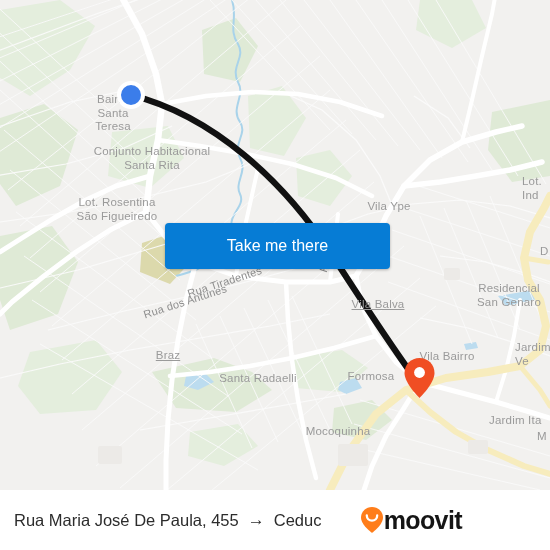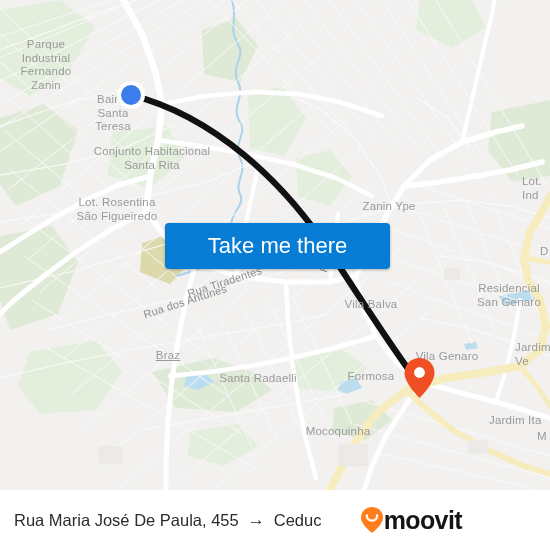--- a/index.html
+++ b/index.html
@@ -77,21 +77,21 @@
     position: absolute;
     left: 165px;
     top: 223px;
     width: 225px;
     height: 46px;
     background: #067cd5;
     color: #ffffff;
     border: none;
     border-radius: 4px;
     font-family: "Liberation Sans", sans-serif;
-    font-size: 22px;
+    font-size: 16px;
     line-height: 46px;
     text-align: center;
     padding: 0;
     cursor: pointer;
     box-shadow: 0 1px 3px rgba(0,0,0,0.28);
   }
 
   
   #attribution {
     position: absolute;
@@ -317,42 +317,38 @@
         <rect class="bldg" x="98" y="446" width="24" height="18" rx="2"></rect>
         <rect class="bldg" x="444" y="268" width="16" height="12" rx="2"></rect>
         <rect class="bldg" x="468" y="440" width="20" height="14" rx="2"></rect>
       </g>
 
       <g>
         <path d="M131,95 C214,116 284,182 330,252 C360,298 392,348 419,384" stroke="#111111" stroke-width="6.2" fill="none" stroke-linecap="round" stroke-linejoin="round"></path>
       </g>
     </svg>
 
-    <div class="map-label" style="left:0px;top:38px;width:92px;">Parque
-Industrial
-Fernando
-Zanin</div>
     <div class="map-label" style="left:76px;top:93px;width:74px;">Bairro
 Santa
 Teresa</div>
     <div class="map-label" style="left:58px;top:196px;width:118px;">Lot. Rosentina
 São Figueiredo</div>
     <div class="map-label" style="left:78px;top:145px;width:148px;">Conjunto Habitacional
 Santa Rita</div>
-    <div class="map-label" style="left:360px;top:200px;width:58px;">Zanin Ype</div>
+    <div class="map-label" style="left:360px;top:200px;width:58px;">Vila Ype</div>
     <div class="map-label" style="left:522px;top:175px;width:40px;text-align:left;">Lot.
 Ind</div>
     <div class="map-label" style="left:466px;top:282px;width:86px;">Residencial
 San Genaro</div>
     <div class="map-label" style="left:540px;top:245px;width:16px;text-align:left;">D</div>
-    <div class="map-label" style="left:338px;top:298px;width:66px;">Vila Balva</div>
+    <div class="map-label" style="left:345px;top:298px;width:66px;text-decoration:underline;">Vila Balva</div>
     <div class="map-label" style="left:150px;top:349px;width:36px;text-decoration:underline;">Braz</div>
     <div class="map-label" style="left:217px;top:372px;width:82px;">Santa Radaelli</div>
     <div class="map-label" style="left:340px;top:370px;width:62px;">Formosa</div>
-    <div class="map-label" style="left:402px;top:350px;width:90px;">Vila Genaro</div>
+    <div class="map-label" style="left:402px;top:350px;width:90px;">Vila Bairro</div>
     <div class="map-label" style="left:515px;top:341px;width:44px;text-align:left;">Jardim
 Ve</div>
     <div class="map-label" style="left:296px;top:425px;width:84px;">Mocoquinha</div>
     <div class="map-label" style="left:489px;top:414px;width:66px;text-align:left;">Jardim Ita</div>
     <div class="map-label" style="left:537px;top:430px;width:16px;text-align:left;">M</div>
 
     <div class="map-label road" style="left:186px;top:288px;transform:rotate(-18deg);transform-origin:left top;">Rua Tiradentes</div>
     <div class="map-label road" style="left:142px;top:309px;transform:rotate(-18deg);transform-origin:left top;">Rua dos Antunes</div>
     <div class="map-label road" style="left:317px;top:270px;transform:rotate(-72deg);transform-origin:left top;">Rua</div>
 

